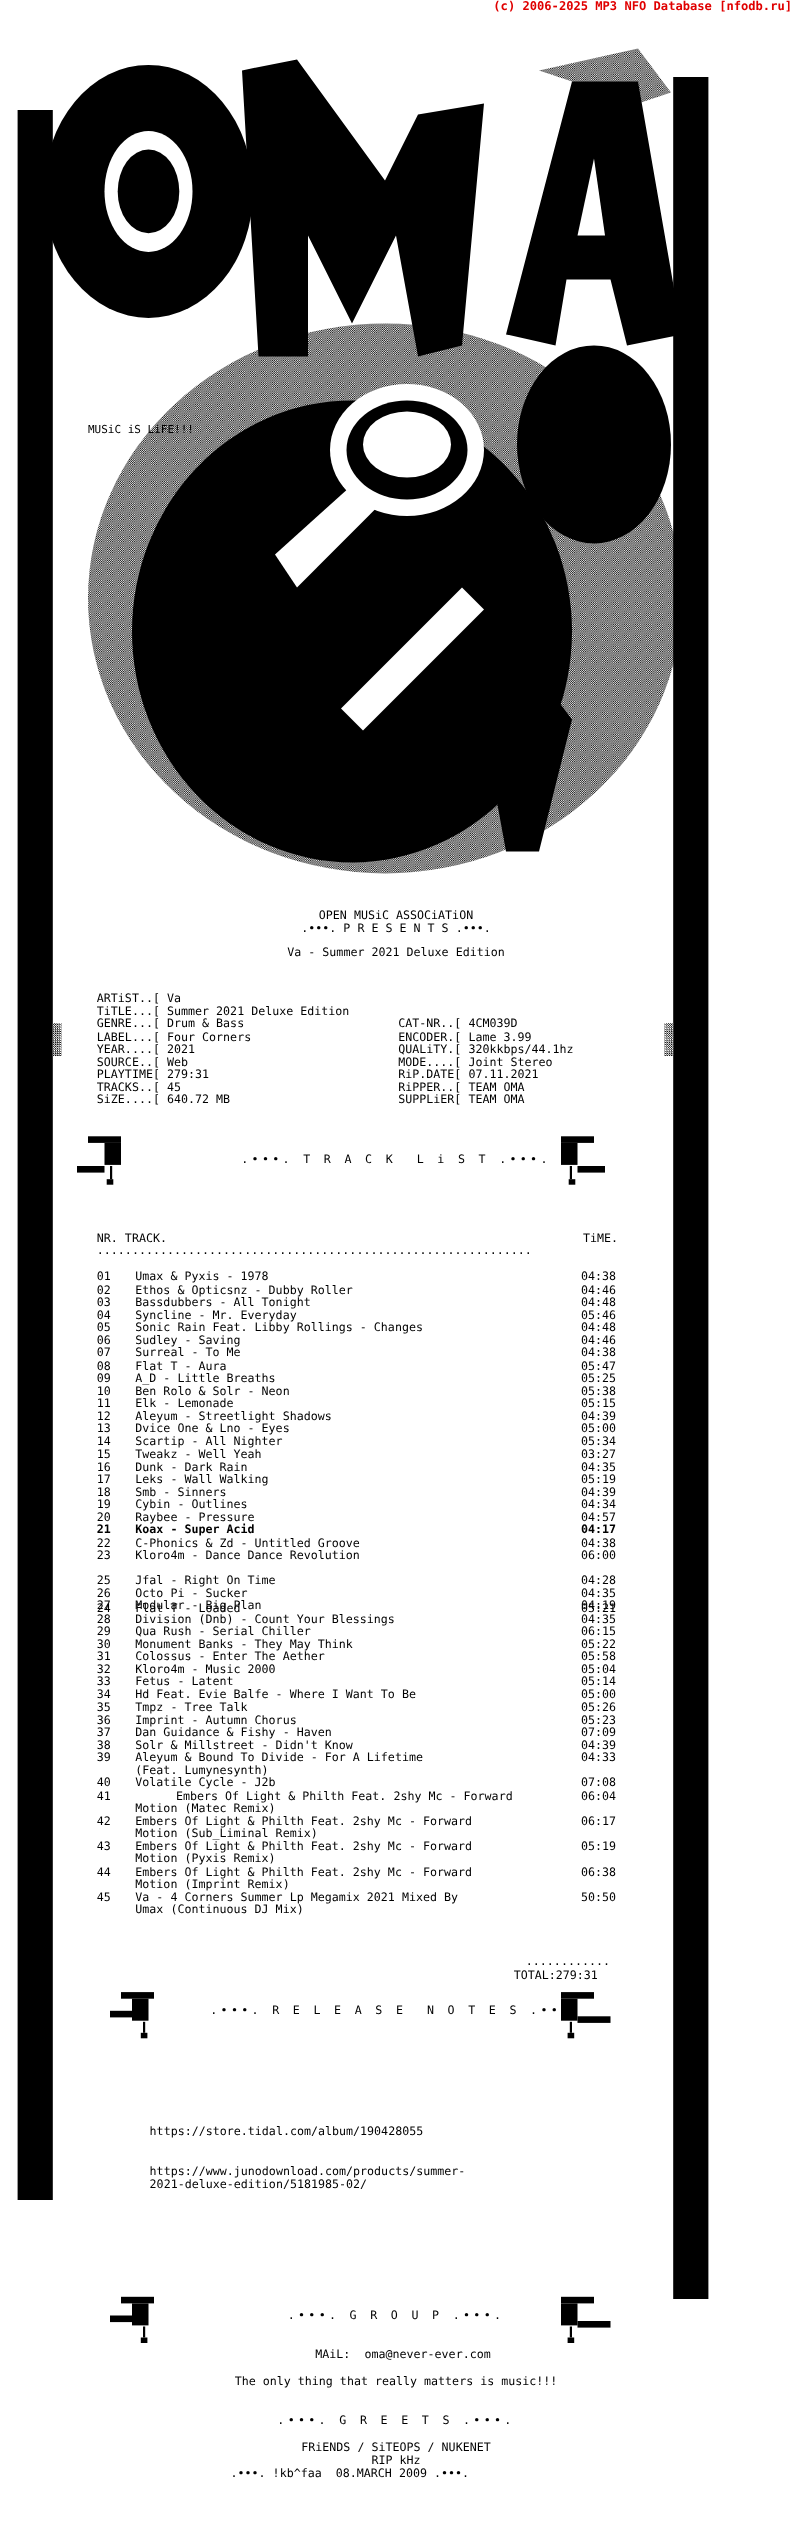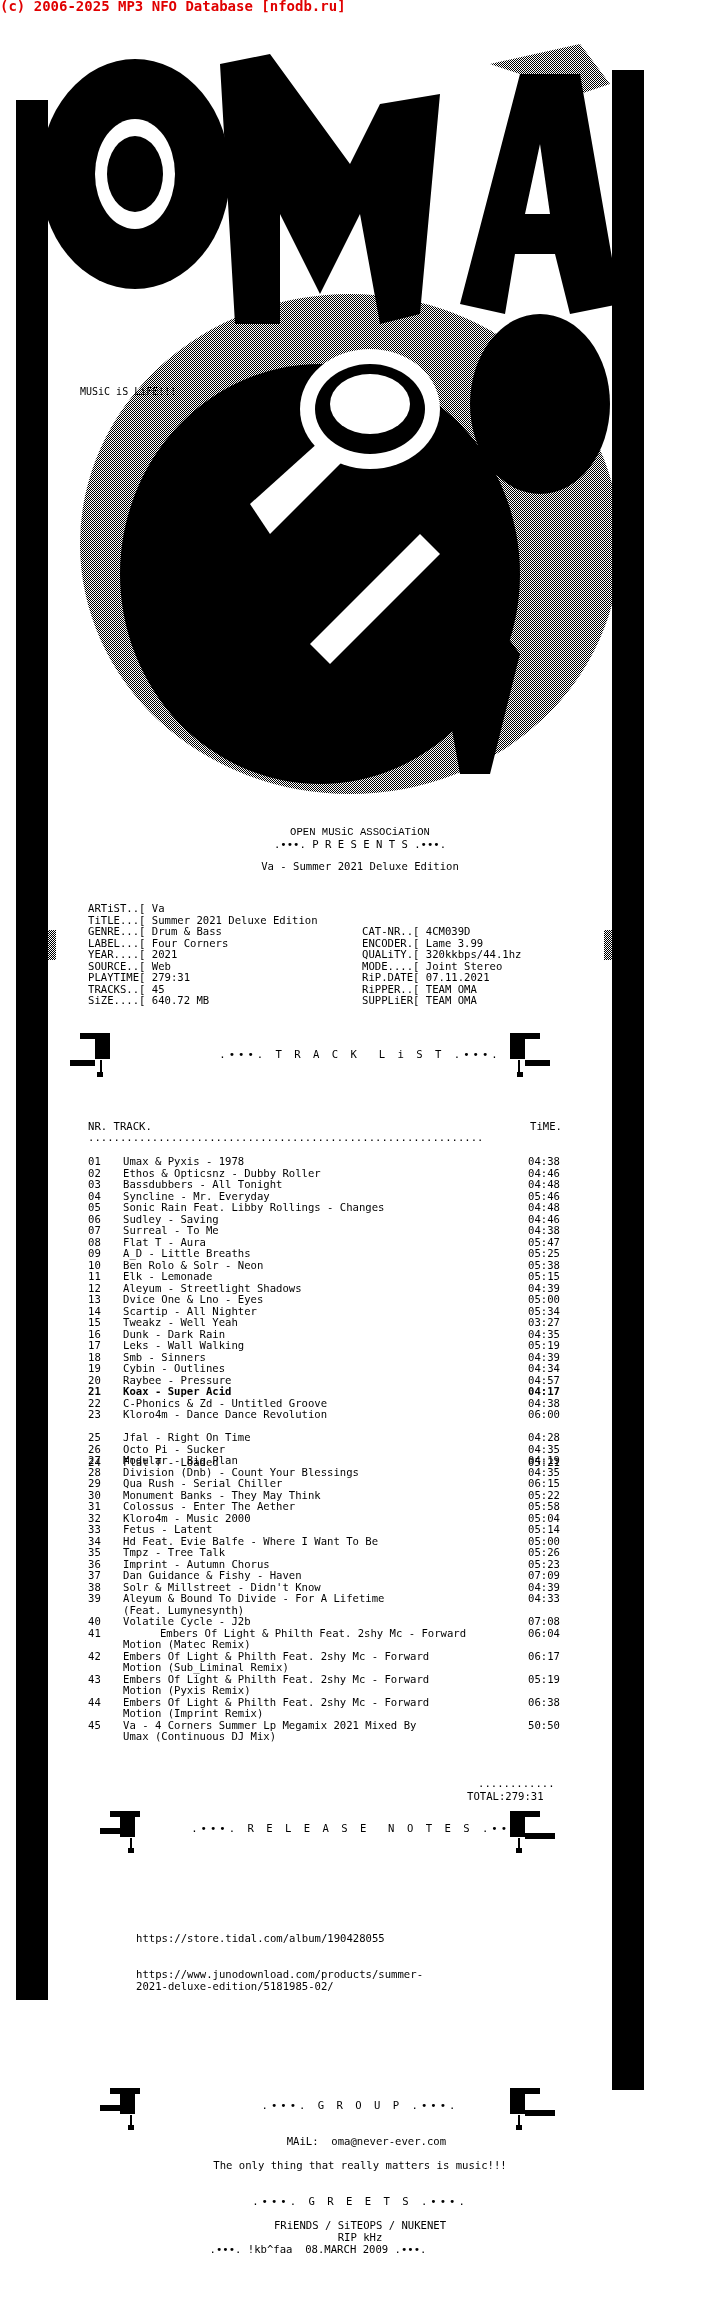--- a/index.html
+++ b/index.html
@@ -1,19 +1,19 @@
 <!DOCTYPE html>
 <html><head>
 <meta charset="utf-8">
 <style>
   html, body { margin:0; padding:0; background:#ffffff; }
   body { width:720px; height:2304px; position:relative; overflow:hidden;
          font-family:"DejaVu Sans Mono","Liberation Mono",monospace; color:#000; }
-  .hdr { position:absolute; top:0; left:0; width:720px; text-align:left;
-         font-size:14px; font-weight:bold; line-height:12px; color:#e00000; }
+  .hdr { position:absolute; top:0; left:0; width:720px; text-align:right;
+         font-size:11px; font-weight:bold; line-height:12px; color:#e00000; }
   
   .bar { position:absolute; background:#000; }
   .dither { position:absolute;
     background-image: repeating-linear-gradient(45deg,#000 0 1px,#fff 1px 2px);
     background-size:2px 2px; }
   .logo { position:absolute; }
   .t { position:absolute; font-size:10.6px; line-height:11.5px; white-space:pre; }
   .c { text-align:center; }
   .row { position:absolute; left:88px; width:472px; height:11.5px;
          font-size:10.6px; line-height:11.5px; white-space:pre; }
@@ -65,21 +65,21 @@
     <ellipse cx="350" cy="390" rx="40" ry="30" fill="#fff"></ellipse>
     <ellipse cx="520" cy="390" rx="70" ry="90" fill="#000"></ellipse>
     <path d="M420 650 L470 600 L500 640 L470 760 L440 760 Z" fill="#000"></path>
 
     <rect x="110" y="110" width="10" height="10" fill="#fff"></rect>
     <rect x="530" y="260" width="10" height="10" fill="#fff"></rect>
   </svg>
 </div>
 <div class="t" style="left:80px;top:386px;font-size:10px;">MUSiC iS LiFE!!!</div>
 
-<div class="t c" style="left:0;width:720px;top:827px;font-family:Liberation Mono, monospace;">OPEN MUSiC ASSOCiATiON</div>
+<div class="t c" style="left:0;width:720px;top:827px;">OPEN MUSiC ASSOCiATiON</div>
 <div class="t c" style="left:0;width:720px;top:839px;">.•••. P R E S E N T S .•••.</div>
 <div class="t c" style="left:0;width:720px;top:861px;">Va - Summer 2021 Deluxe Edition</div>
 
 <div style="position:absolute;left:88px;top:903px;">
   <div class="t" style="position:relative;"><span>ARTiST..[</span> <span>Va</span></div>
   <div class="t" style="position:relative;"><span>TiTLE...[</span> <span>Summer 2021 Deluxe Edition</span></div>
   <div class="t" style="position:relative;"><span>GENRE...[</span> <span>Drum &amp; Bass</span></div>
   <div class="t" style="position:relative;"><span>LABEL...[</span> <span>Four Corners</span></div>
   <div class="t" style="position:relative;"><span>YEAR....[</span> <span>2021</span></div>
   <div class="t" style="position:relative;"><span>SOURCE..[</span> <span>Web</span></div>

